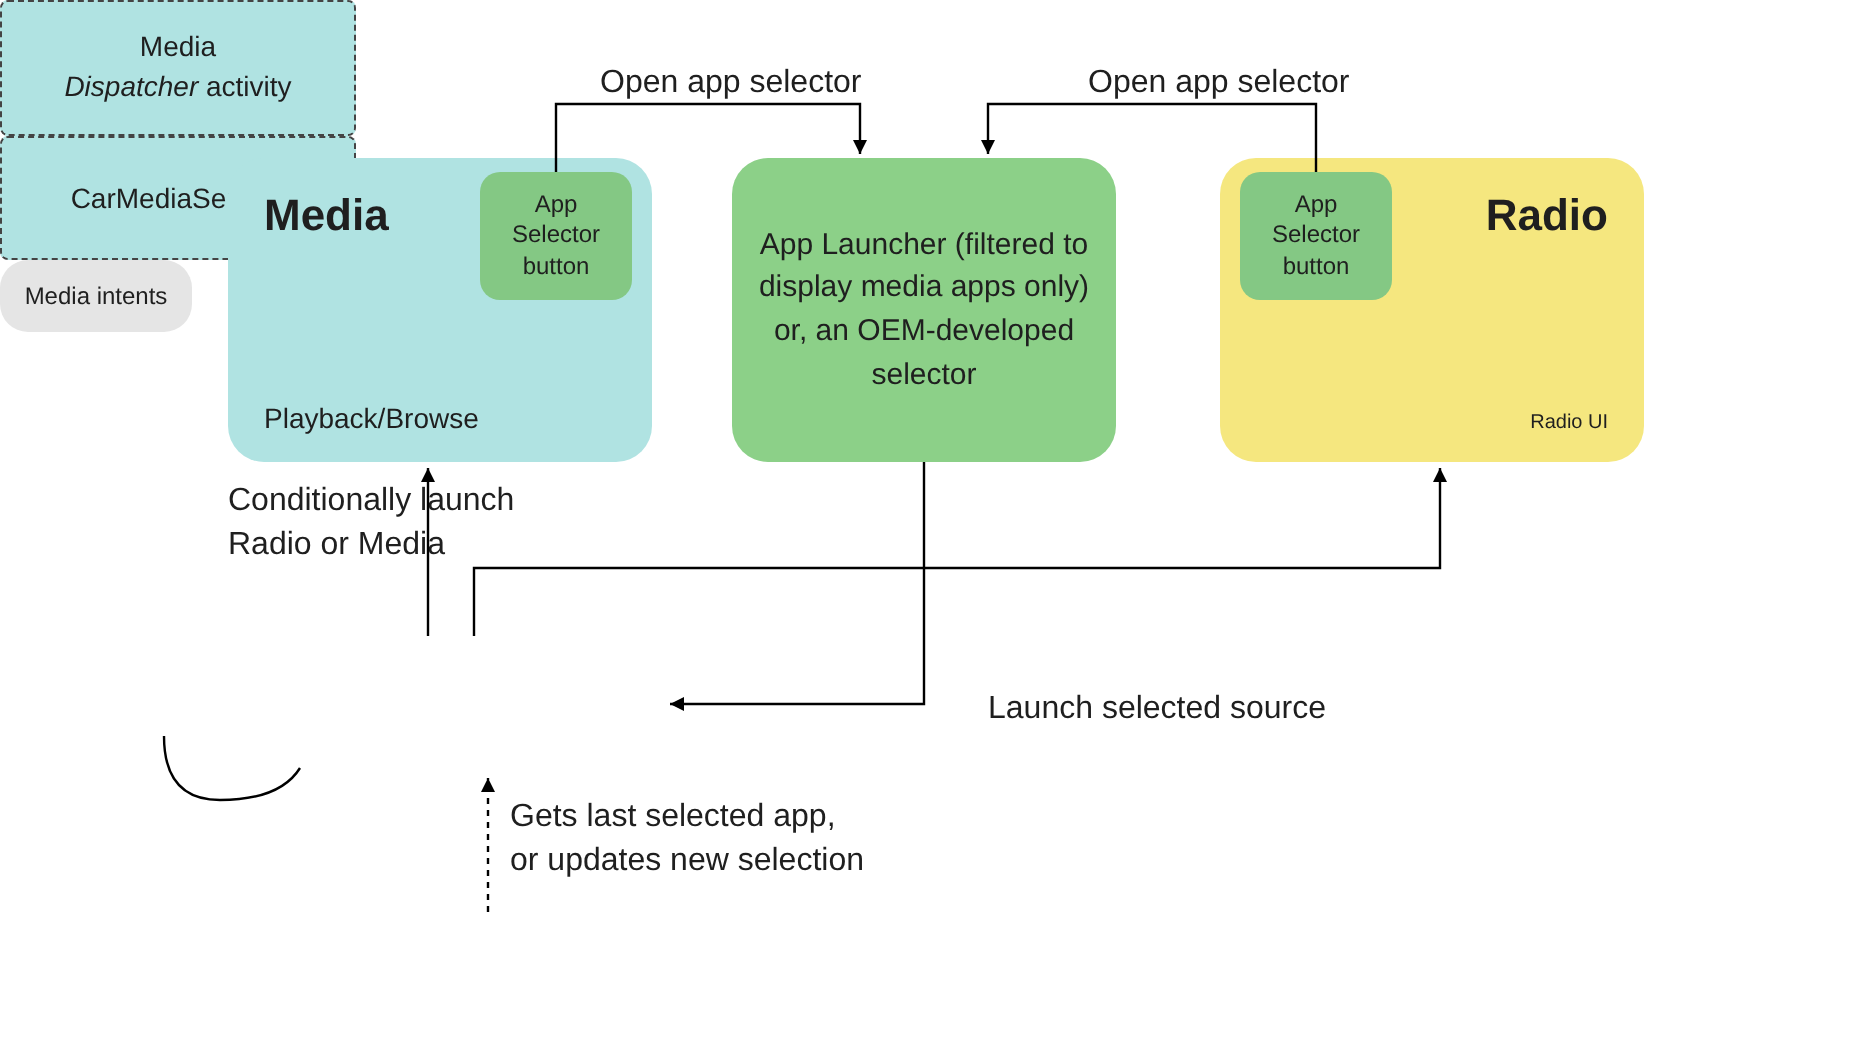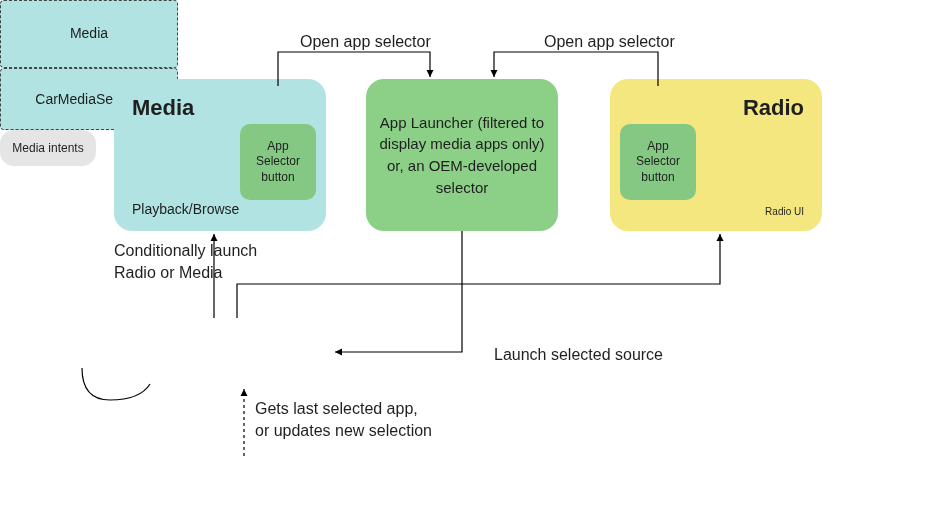--- a/index.html
+++ b/index.html
@@ -23,27 +23,26 @@
     .media-title {
       position: absolute; left: 18px; top: 16px;
       font-size: 22px; font-weight: 700; color: #1f1f1f;
     }
     .media-sub {
       position: absolute; left: 18px; bottom: 14px;
       font-size: 14px; color: #1f1f1f;
     }
     .selector-btn {
       position: absolute;
-      width: 76px; height: 76px;
+      width: 76px; height: 64px;
       background: #84c884;
       border-radius: 10px;
       display: flex; align-items: center; justify-content: center;
       text-align: center; font-size: 12px; line-height: 1.3; color: #1f1f1f;
       padding: 4px;
-      margin-top: 38px;
     }
     .selector-left { left: 240px; top: 86px; }
     .launcher-box {
       left: 366px; top: 79px;
       width: 192px; height: 152px;
       background: #8cd088;
       display: flex; align-items: center; justify-content: center;
       text-align: center; font-size: 15px; line-height: 1.45; color: #1f1f1f;
       padding: 12px;
     }
@@ -117,20 +116,23 @@
 <div class="box launcher-box">App Launcher (filtered to display media apps only) or, an OEM-developed selector</div>
 
 <div class="box radio-box">
   <div class="radio-title">Radio</div>
   <div class="radio-sub">Radio UI</div>
 </div>
 <div class="selector-btn selector-right">App Selector button</div>
 
 <div class="dispatcher-box">
   <div>Media</div>
+  <div>
+    <span class="italic">Dispatcher</span><span> activity</span>
+  </div>
 </div>
 
 <div class="car-service-box">CarMediaService</div>
 
 <div class="intents-box">Media intents</div>
 
 <div class="label lbl-open1">Open app selector</div>
 <div class="label lbl-open2">Open app selector</div>
 <div class="label lbl-cond">Conditionally launch<br>Radio or Media</div>
 <div class="label lbl-launch">Launch selected source</div>

